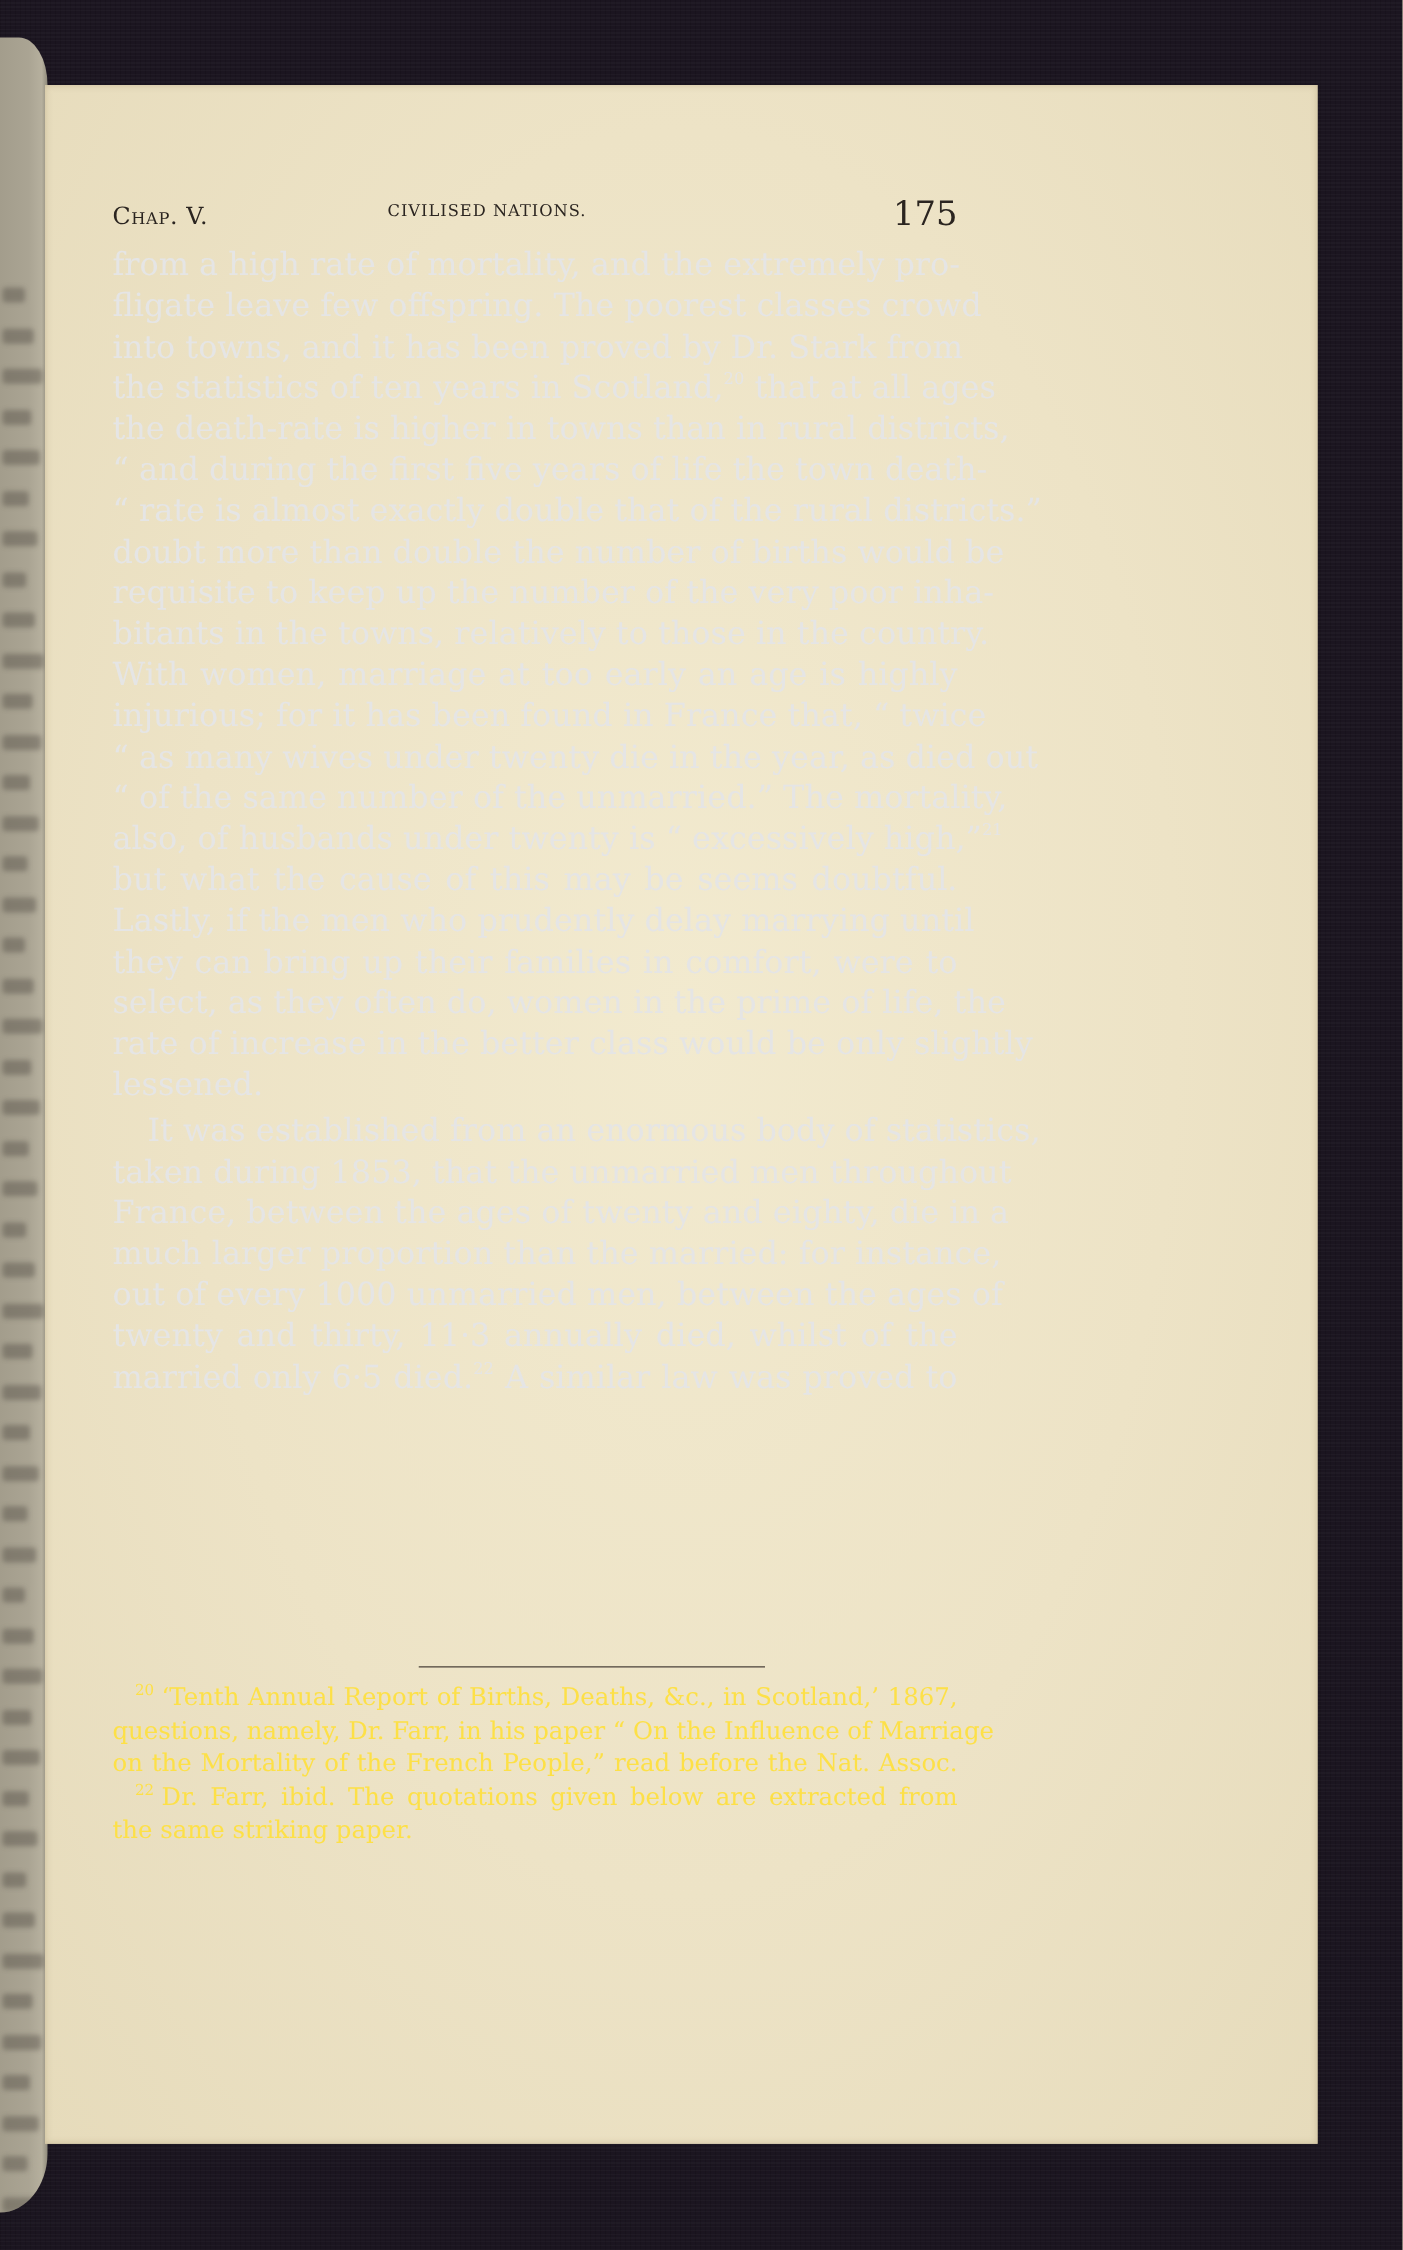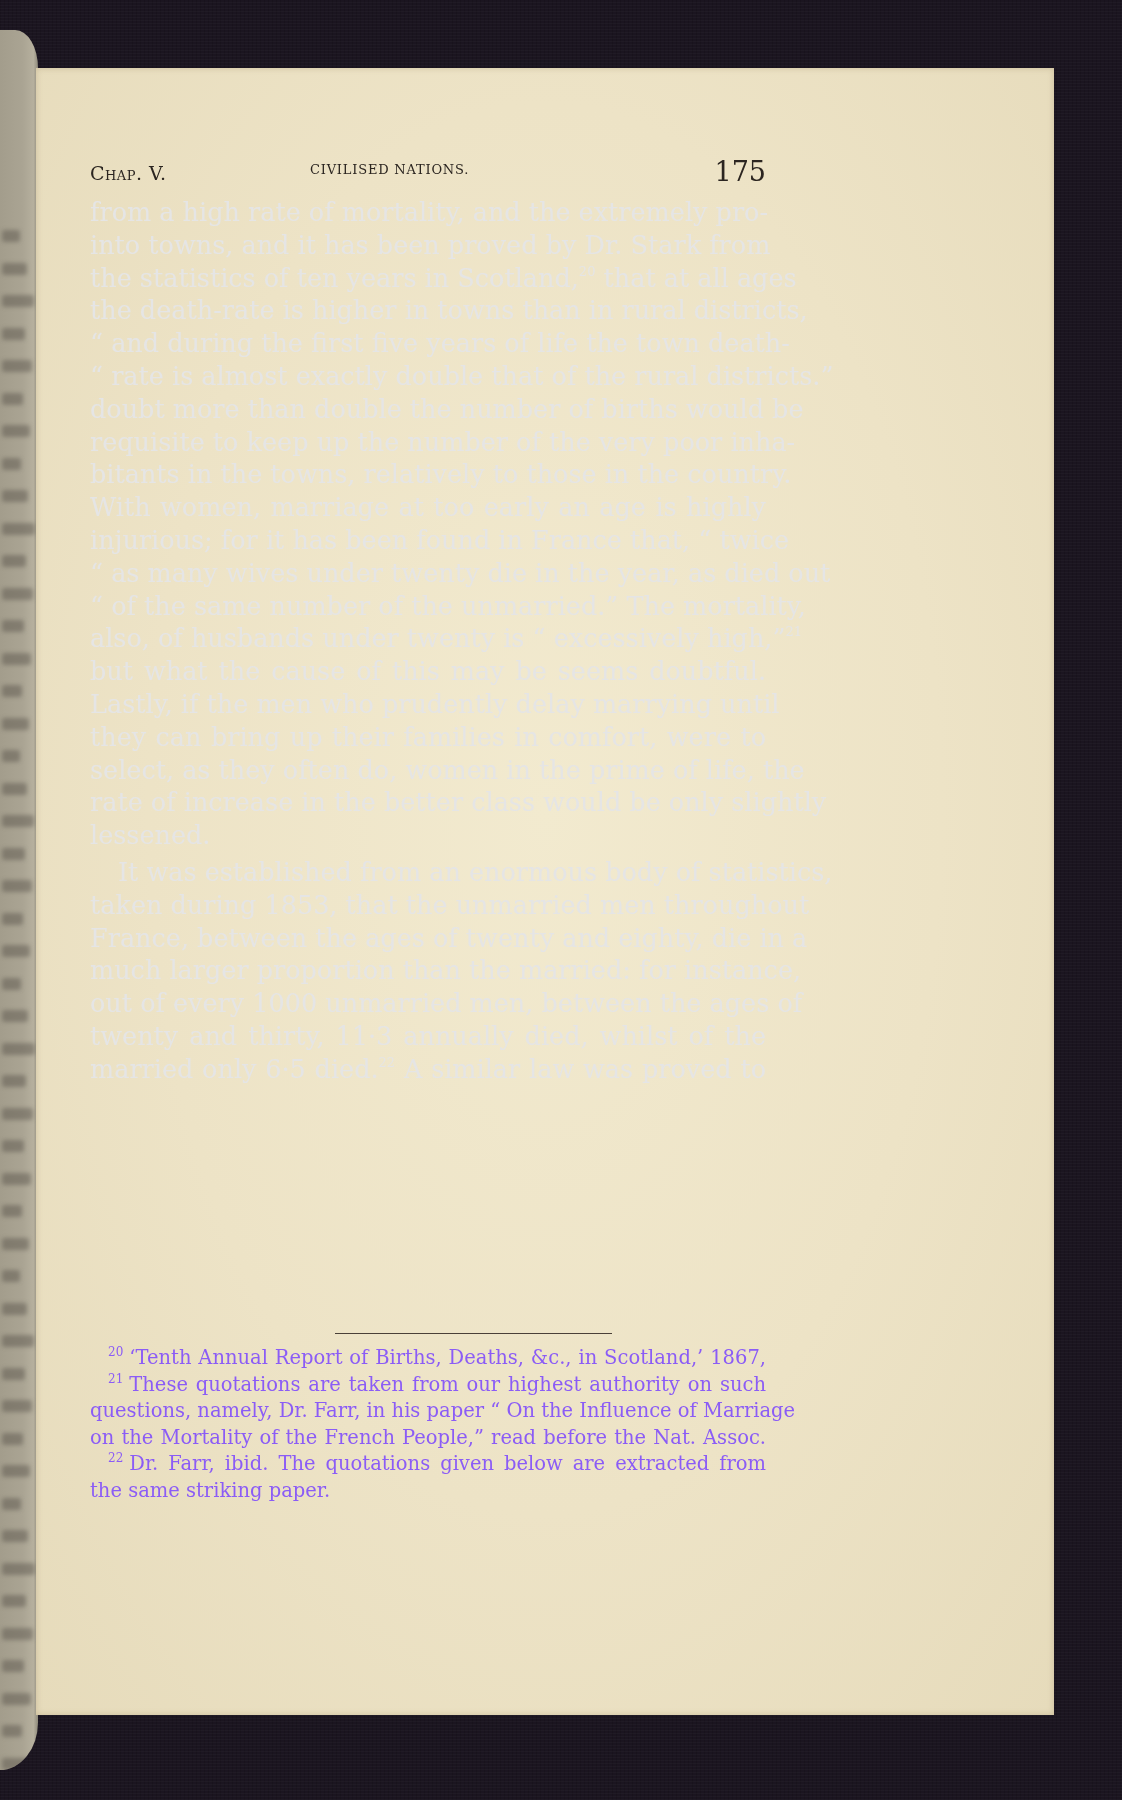--- a/index.html
+++ b/index.html
@@ -117,21 +117,21 @@
       top: 1333px;
       width: 277px;
       height: 0;
       border-top: 1.5px solid #4a4038;
     }
     .footnotes {
       position: absolute;
       left: 90px;
       top: 1345px;
       width: 676px;
-      color: #8b5cf6;
+      color: #fde047;
       font-size: 19.5px;
       line-height: 26.5px;
     }
     .footnotes .line {
       display: block;
       text-align: justify;
       text-align-last: justify;
       white-space: nowrap;
       height: 26.5px;
     }
@@ -206,20 +206,21 @@
 
 <div class="running-head">
   <span class="rh-chapter">Chap. V.</span>
   <span class="rh-title">CIVILISED NATIONS.</span>
   <span class="rh-page">175</span>
 </div>
 
 <div class="body-text" id="body-text">
     <div>
       <span class="line">from a high rate of mortality, and the extremely pro-</span>
+      <span class="line">fligate leave few offspring.  The poorest classes crowd</span>
       <span class="line">into towns, and it has been proved by Dr. Stark from</span>
       <span class="line">the statistics of ten years in Scotland,<sup>20</sup> that at all ages</span>
       <span class="line">the death-rate is higher in towns than in rural districts,</span>
       <span class="line">“ and during the first five years of life the town death-</span>
       <span class="line">“ rate is almost exactly double that of the rural districts.”</span>
       <span class="line">doubt more than double the number of births would be</span>
       <span class="line">requisite to keep up the number of the very poor inha-</span>
       <span class="line">bitants in the towns, relatively to those in the country.</span>
       <span class="line">With women, marriage at too early an age is highly</span>
       <span class="line">injurious; for it has been found in France that, “ twice</span>
@@ -245,21 +246,20 @@
     </div>
   </div>
 
 <div class="footnote-rule"></div>
 
 <div class="footnotes" id="footnotes">
     <div>
       <span class="line indent"><sup>20</sup>‘Tenth Annual Report of Births, Deaths, &amp;c., in Scotland,’ 1867,</span>
     </div>
     <div>
-      <span class="line indent"><sup>21</sup>These quotations are taken from our highest authority on such</span>
       <span class="line">questions, namely, Dr. Farr, in his paper “ On the Influence of Marriage</span>
       <span class="line">on the Mortality of the French People,” read before the Nat. Assoc.</span>
     </div>
     <div>
       <span class="line indent"><sup>22</sup>Dr. Farr, ibid.  The quotations given below are extracted from</span>
       <span class="line last">the same striking paper.</span>
     </div>
   </div>
 
 </body></html>

